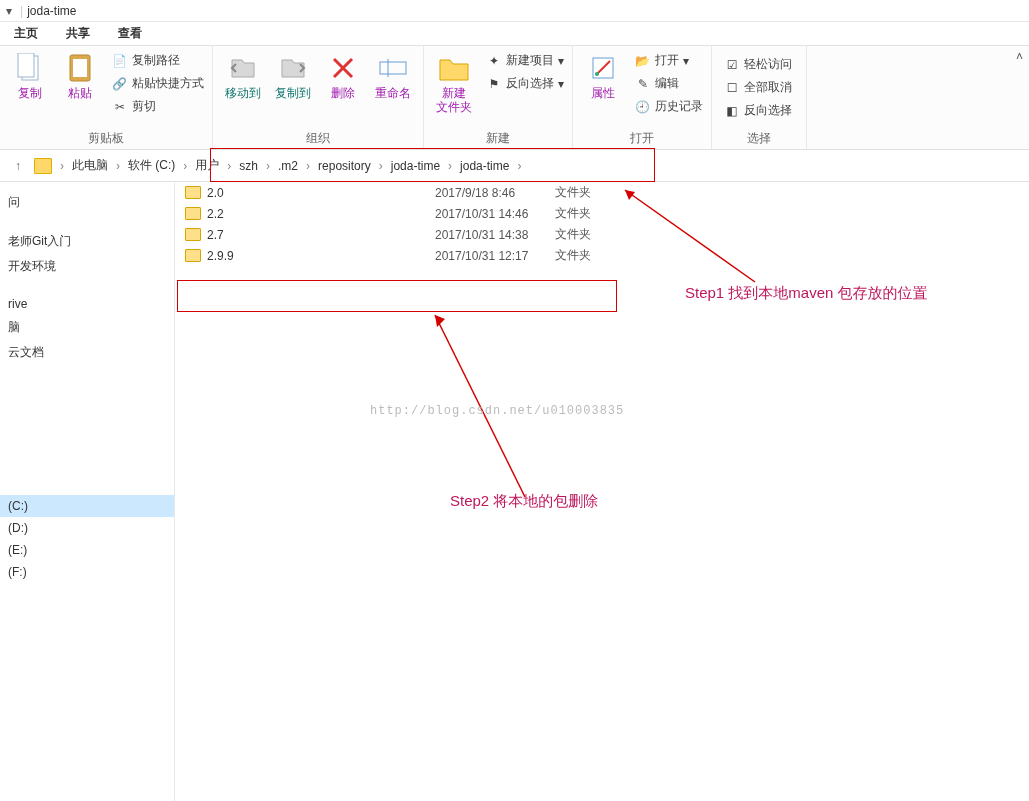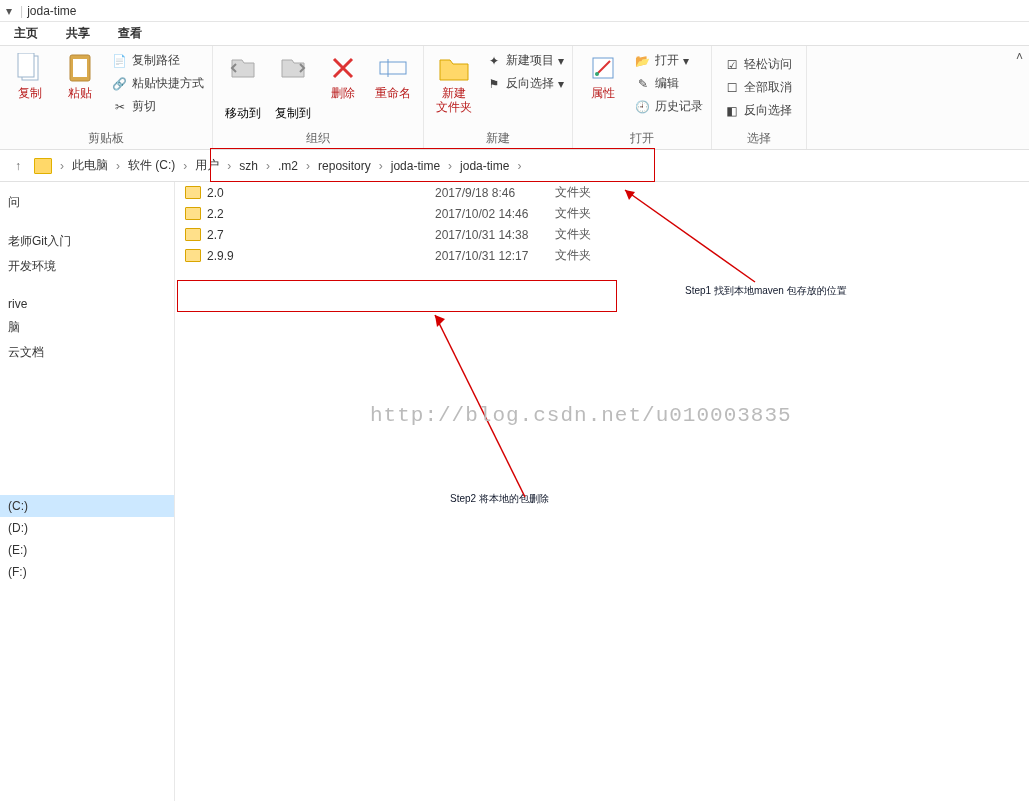--- a/index.html
+++ b/index.html
@@ -10,27 +10,27 @@
 .titlebar .sep { color: #ccc; margin: 0 4px; }
 .titlebar .title { color: #333; }
 
 .tabs { height: 24px; background: #fff; display: flex; align-items: center; border-bottom: 1px solid #e1e1e1; font-weight: bold; }
 .tabs .tab { padding: 4px 14px; color: #333; cursor: default; }
 
 .ribbon { height: 104px; background: #fcfcfc; border-bottom: 1px solid #e1e1e1; display: flex; position: relative; }
 .ribbon-group { border-right: 1px solid #e8e8e8; padding: 4px 8px 2px 8px; display: flex; flex-direction: column; justify-content: space-between; }
 .ribbon-group .body { display: flex; align-items: flex-start; gap: 6px; flex: 1; }
 .ribbon-group .glabel { text-align: center; color: #666; font-size: 12px; padding-top: 2px; }
-.bigbtn { display: flex; flex-direction: column; align-items: center; width: 44px; padding-top: 2px; color: #b91c1c; cursor: default; }
+.bigbtn { display: flex; flex-direction: column; align-items: center; width: 44px; padding-top: 2px; color: #a21caf; cursor: default; }
 .bigbtn .ic { width: 32px; height: 32px; display: flex; align-items: center; justify-content: center; margin-bottom: 2px; }
 .bigbtn span { text-align: center; line-height: 14px; }
 .smallrow { display: flex; align-items: center; gap: 4px; color: #444; padding: 2px 0; cursor: default; }
 .smallrow .sic { width: 16px; height: 16px; display: flex; align-items: center; justify-content: center; }
 .smallcol { display: flex; flex-direction: column; gap: 2px; padding-left: 4px; }
-.dark { color: #000000; gap: 20px; }
+.dark { color: #0f766e; }
 
 .addrbar { height: 32px; border-bottom: 1px solid #e1e1e1; display: flex; align-items: center; padding: 0 8px; gap: 6px; }
 .navbtn { width: 20px; height: 20px; display: flex; align-items: center; justify-content: center; color: #666; cursor: default; }
 .foldericon { width: 18px; height: 16px; background: #ffd869; border: 1px solid #e0b000; border-radius: 1px; display: inline-block; }
 .crumbs { display: flex; align-items: center; gap: 2px; color: #333; }
 .crumbs .c { padding: 2px 4px; cursor: default; }
 .crumbs .ar { color: #888; padding: 0 2px; }
 .redbox1 { position: absolute; border: 1px solid #d40000; pointer-events: none; }
 
 .mainarea { display: flex; height: calc(801px - 22px - 24px - 104px - 32px); }
@@ -44,23 +44,23 @@
 .col-name { width: 260px; padding-left: 10px; }
 .col-date { width: 120px; }
 .col-type { width: 120px; }
 .col-size { width: 80px; }
 .row { display: flex; height: 21px; align-items: center; color: #333; }
 .row .fname { width: 260px; padding-left: 10px; display: flex; align-items: center; gap: 6px; }
 .row .fdate { width: 120px; color: #555; }
 .row .ftype { width: 120px; color: #555; }
 .fic { width: 16px; height: 13px; background: #ffe08a; border: 1px solid #d9a500; border-radius: 1px; display: inline-block; }
 
-.annot { position: absolute; color: #0f172a; font-size: 10px; pointer-events: none; }
+.annot { position: absolute; color: #be185d; font-size: 15px; pointer-events: none; }
 .arrow-svg { position: absolute; pointer-events: none; }
-.watermark { position: absolute; color: #bbb; font-size: 21px; font-family: "Courier New", monospace; letter-spacing: 1px; pointer-events: none; }
+.watermark { position: absolute; color: #bbb; font-size: 12px; font-family: "Courier New", monospace; letter-spacing: 1px; pointer-events: none; }
 
 svg { display: block; }
 </style>
 </head>
 <body>
 
 <div class="titlebar">
   <span class="dd">▾</span>
   <span class="sep">|</span>
   <span class="title">joda-time</span>
@@ -289,21 +289,21 @@
           <span>2.0</span>
         </div>
       <div class="fdate">2017/9/18 8:46</div>
       <div class="ftype">文件夹</div>
     </div>
     <div class="row">
       <div class="fname">
           <span class="fic"></span>
           <span>2.2</span>
         </div>
-      <div class="fdate">2017/10/02 14:46</div>
+      <div class="fdate">2017/10/31 14:46</div>
       <div class="ftype">文件夹</div>
     </div>
     <div class="row">
       <div class="fname">
           <span class="fic"></span>
           <span>2.7</span>
         </div>
       <div class="fdate">2017/10/31 14:38</div>
       <div class="ftype">文件夹</div>
     </div>

